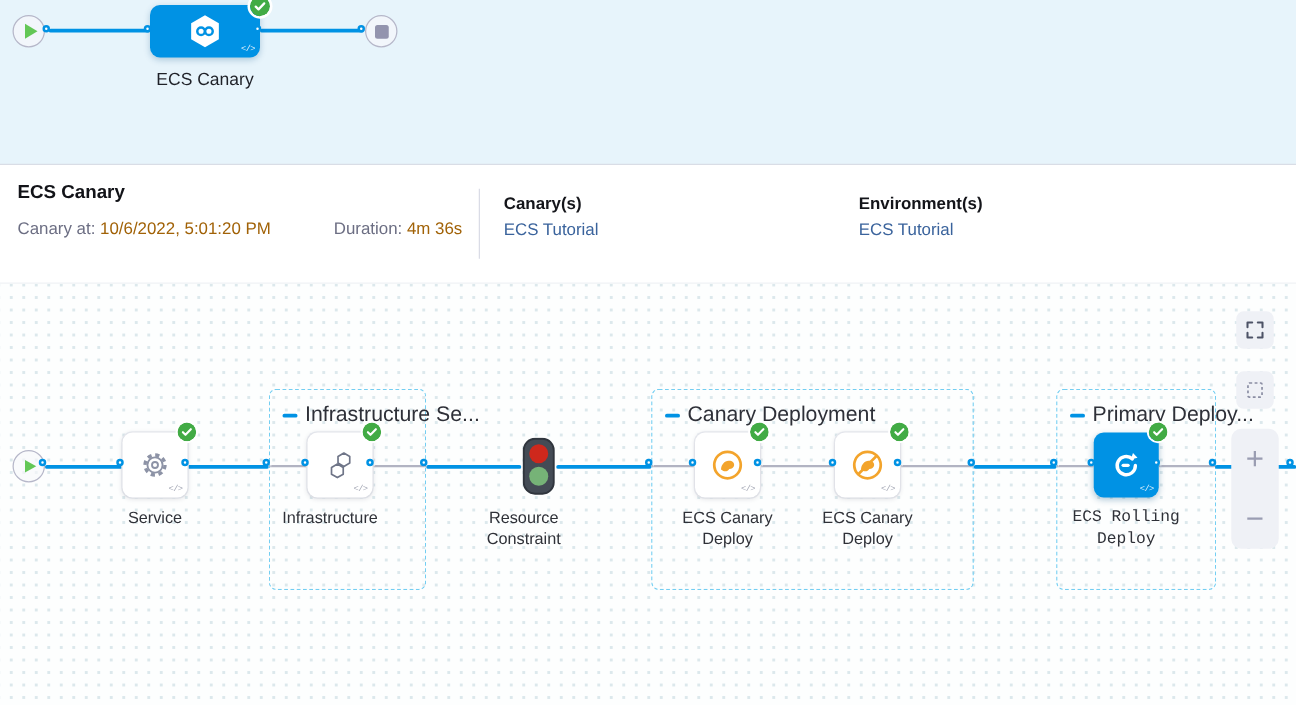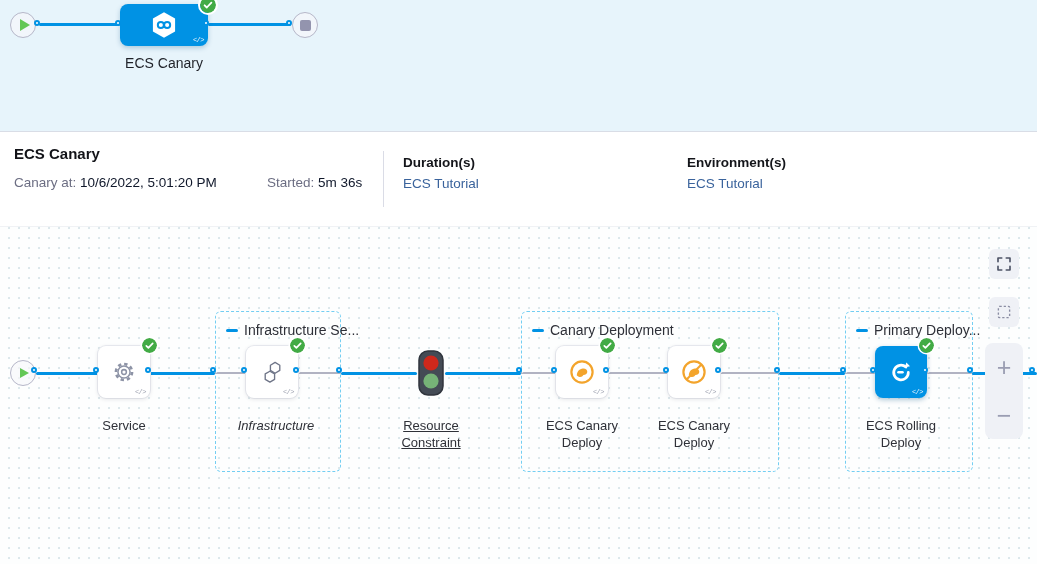--- a/index.html
+++ b/index.html
@@ -26,48 +26,48 @@
   .code { position:absolute; right:4px; bottom:2px; font-size:7px; letter-spacing:-0.5px;
           color:#A0A4B2; font-family:"Liberation Mono", monospace; }
   .code.on-blue { color:#E8F4FD; }
   .dot { position:absolute; width:6px; height:6px; background:#fff;
          border:2.5px solid #0092E4; border-radius:50%; z-index:6; }
 
   
   .summary { position:absolute; left:0; top:133px; width:1037px; height:93px; background:#fff; }
   .sum-title { position:absolute; left:14px; top:12px; font-size:15px; font-weight:bold; color:#121318; }
   .sum-row { position:absolute; top:42px; font-size:13.5px; color:#6C6E83; }
-  .sum-row b { color:#0f172a; font-weight:normal; }
+  .sum-row b { color:#a16207; font-weight:normal; }
   .v-divider { position:absolute; left:383px; top:18px; width:1px; height:56px; background:#DADCE6; }
   .kv { position:absolute; top:22px; display:flex; flex-direction:column; gap:6px; }
   .kv .k { font-size:13.5px; font-weight:bold; color:#14151A; }
   .kv .v { font-size:13.5px; color:#3A639C; cursor:pointer; }
 
   
   .canvas { position:absolute; left:0; top:226px; width:1037px; height:338px;
             background-color:#FDFEFE; border-top:1px solid #F0F2F5;
             background-image:radial-gradient(circle, #DCE8EC 1.15px, transparent 1.35px);
             background-size:10px 10px; background-position:4px 6px; overflow:hidden; }
   .seg { position:absolute; top:145px; height:3px; background:#0092E4; border-radius:2px; z-index:3; }
   .seg.dashed { background:none; height:0; border-top:2px dashed #B1B3C2; top:145px; }
   .canvas .dot { top:140px; }
   .card { position:absolute; top:119px; width:52px; height:52px; background:#fff; border-radius:8px;
           box-shadow:0 1px 4px rgba(40,41,61,.14), 0 0 0 1px #EDEFF4; z-index:4;
           display:flex; align-items:center; justify-content:center; cursor:pointer; }
   .card.blue { background:#0092E4; box-shadow:0 2px 5px rgba(3,80,130,.3); }
   .card .badge { top:-8px; right:-7px; width:15px; height:15px; box-shadow:0 0 0 1.5px #fff; }
   .node-label { position:absolute; top:178px; width:120px; text-align:center;
-                font-size:13px; line-height:17px; color:#2F3138; z-index:2;margin-top:12px; }
+                font-size:13px; line-height:17px; color:#2F3138; z-index:2; }
   .node-label.narrow { width:90px; }
   .group { position:absolute; top:84px; height:161px; border:1.6px dashed #73CEF2;
            border-radius:6px; z-index:1; }
   .group-head { position:absolute; left:10px; top:10px; display:flex; align-items:center;
                 gap:6px; white-space:nowrap; }
   .group-minus { width:12px; height:3px; background:#0092E4; border-radius:1.5px; cursor:pointer; }
-  .group-label { font-size:14px; color:#2E3038; }
+  .group-label { font-size:17px; color:#2E3038; }
   .tl-wrap { position:absolute; left:416px; top:123px; z-index:4; cursor:pointer; }
 
   
   .ctrl-btn { position:absolute; left:989px; width:30px; height:30px; border-radius:6px;
               background:#EFF1F6; display:flex; align-items:center; justify-content:center;
               z-index:8; cursor:pointer; }
   .zoom-panel { position:absolute; left:985px; top:116px; width:38px; height:96px;
                 background:#EFF1F6; border-radius:8px; z-index:8;
                 display:flex; flex-direction:column; }
   .zoom-btn { flex:1; display:flex; align-items:center; justify-content:center;
@@ -109,26 +109,26 @@
     <div class="dot" style="left:285.5px; top:20px;"></div>
   </div>
 
   <div class="summary">
     <div class="sum-title">ECS Canary</div>
     <div class="sum-row" style="left:14px;">
       <span>Canary at:</span>
       <b>10/6/2022, 5:01:20 PM</b>
     </div>
     <div class="sum-row" style="left:267px;">
-      <span>Started:</span>
-      <b>5m 36s</b>
+      <span>Duration:</span>
+      <b>4m 36s</b>
     </div>
     <div class="v-divider"></div>
     <div class="kv" style="left:403px;">
-      <span class="k">Duration(s)</span>
+      <span class="k">Canary(s)</span>
       <span class="v">ECS Tutorial</span>
     </div>
     <div class="kv" style="left:671px;margin-left:16px;">
       <span class="k">Environment(s)</span>
       <span class="v">ECS Tutorial</span>
     </div>
   </div>
 
   <div class="canvas">
 
@@ -187,30 +187,30 @@
       <svg width="25" height="25" viewBox="0 0 24 24">
         <path d="M14.5 2.3 L19 5 L19 10 L14.5 12.7 L10 10 L10 5 Z" fill="none" stroke="#6F7588" stroke-width="1.3" stroke-linejoin="round"></path>
         <path d="M9.5 10.8 L14 13.4 L14 18.6 L9.5 21.2 L5 18.6 L5 13.4 Z" fill="none" stroke="#6F7588" stroke-width="1.3" stroke-linejoin="round"></path>
       </svg>
       <span class="code">&lt;/&gt;</span>
       <svg class="badge" viewBox="0 0 16 16">
         <circle cx="8" cy="8" r="8" fill="#42AB45"></circle>
         <path d="M4.6 8.3l2.2 2.2 4.6-4.8" stroke="#fff" stroke-width="1.8" fill="none" stroke-linecap="round" stroke-linejoin="round"></path>
       </svg>
     </div>
-    <div class="node-label" style="left:216px;font-style:italic;">Infrastructure</div>
+    <div class="node-label" style="left:204px;">Infrastructure</div>
 
     <div class="tl-wrap">
       <svg width="30" height="46" viewBox="0 0 30 46">
         <rect x="3" y="1" width="24" height="44" rx="9" fill="#444B55" stroke="#30353D" stroke-width="1.5"></rect>
         <circle cx="15" cy="13" r="7.6" fill="#CE281C"></circle>
         <circle cx="15" cy="31" r="7.6" fill="#76B377"></circle>
       </svg>
     </div>
-    <div class="node-label narrow" style="left:386px;text-decoration:underline;">Resource Constraint</div>
+    <div class="node-label narrow" style="left:374px;">Resource Constraint</div>
 
     <div class="card" style="left:556px;">
       <svg width="28" height="28" viewBox="0 0 28 28">
         <circle cx="14" cy="14" r="10.6" fill="none" stroke="#F3A42C" stroke-width="2.2"></circle>
         <path d="M8.8 17.6c.2-3.9 2.7-6.8 6.1-7 2.7-.2 4.7 1.4 4.4 3.5-.2 1.8-1.9 2.9-3.9 3-.9 1.6-2.8 2.3-4.7 1.6z" fill="#F3A42C"></path>
       </svg>
       <span class="code">&lt;/&gt;</span>
       <svg class="badge" viewBox="0 0 16 16">
         <circle cx="8" cy="8" r="8" fill="#42AB45"></circle>
         <path d="M4.6 8.3l2.2 2.2 4.6-4.8" stroke="#fff" stroke-width="1.8" fill="none" stroke-linecap="round" stroke-linejoin="round"></path>
@@ -237,21 +237,21 @@
         <path d="M20.3 13.4 a7.3 7.3 0 1 1 -2.4 -5.3" fill="none" stroke="#fff" stroke-width="2.7" stroke-linecap="round"></path>
         <path d="M16.6 8.6 L22 7.2 L18.4 3.4 Z" fill="#fff"></path>
         <rect x="9.2" y="11.9" width="6.6" height="2.7" rx="1.35" fill="#fff"></rect>
       </svg>
       <span class="code on-blue">&lt;/&gt;</span>
       <svg class="badge" viewBox="0 0 16 16">
         <circle cx="8" cy="8" r="8" fill="#42AB45"></circle>
         <path d="M4.6 8.3l2.2 2.2 4.6-4.8" stroke="#fff" stroke-width="1.8" fill="none" stroke-linecap="round" stroke-linejoin="round"></path>
       </svg>
     </div>
-    <div class="node-label narrow" style="left:856px;">ECS Rolling Deploy</div>
+    <div class="node-label narrow" style="left:856px;font-family:Liberation Mono, monospace;">ECS Rolling Deploy</div>
 
     <div class="dot" style="left:30.5px;"></div>
     <div class="dot" style="left:92.5px;"></div>
     <div class="dot" style="left:144.5px;"></div>
     <div class="dot" style="left:209.5px;"></div>
     <div class="dot" style="left:240.5px;"></div>
     <div class="dot" style="left:292.5px;"></div>
     <div class="dot" style="left:335.5px;"></div>
     <div class="dot" style="left:515.5px;"></div>
     <div class="dot" style="left:550.5px;"></div>

